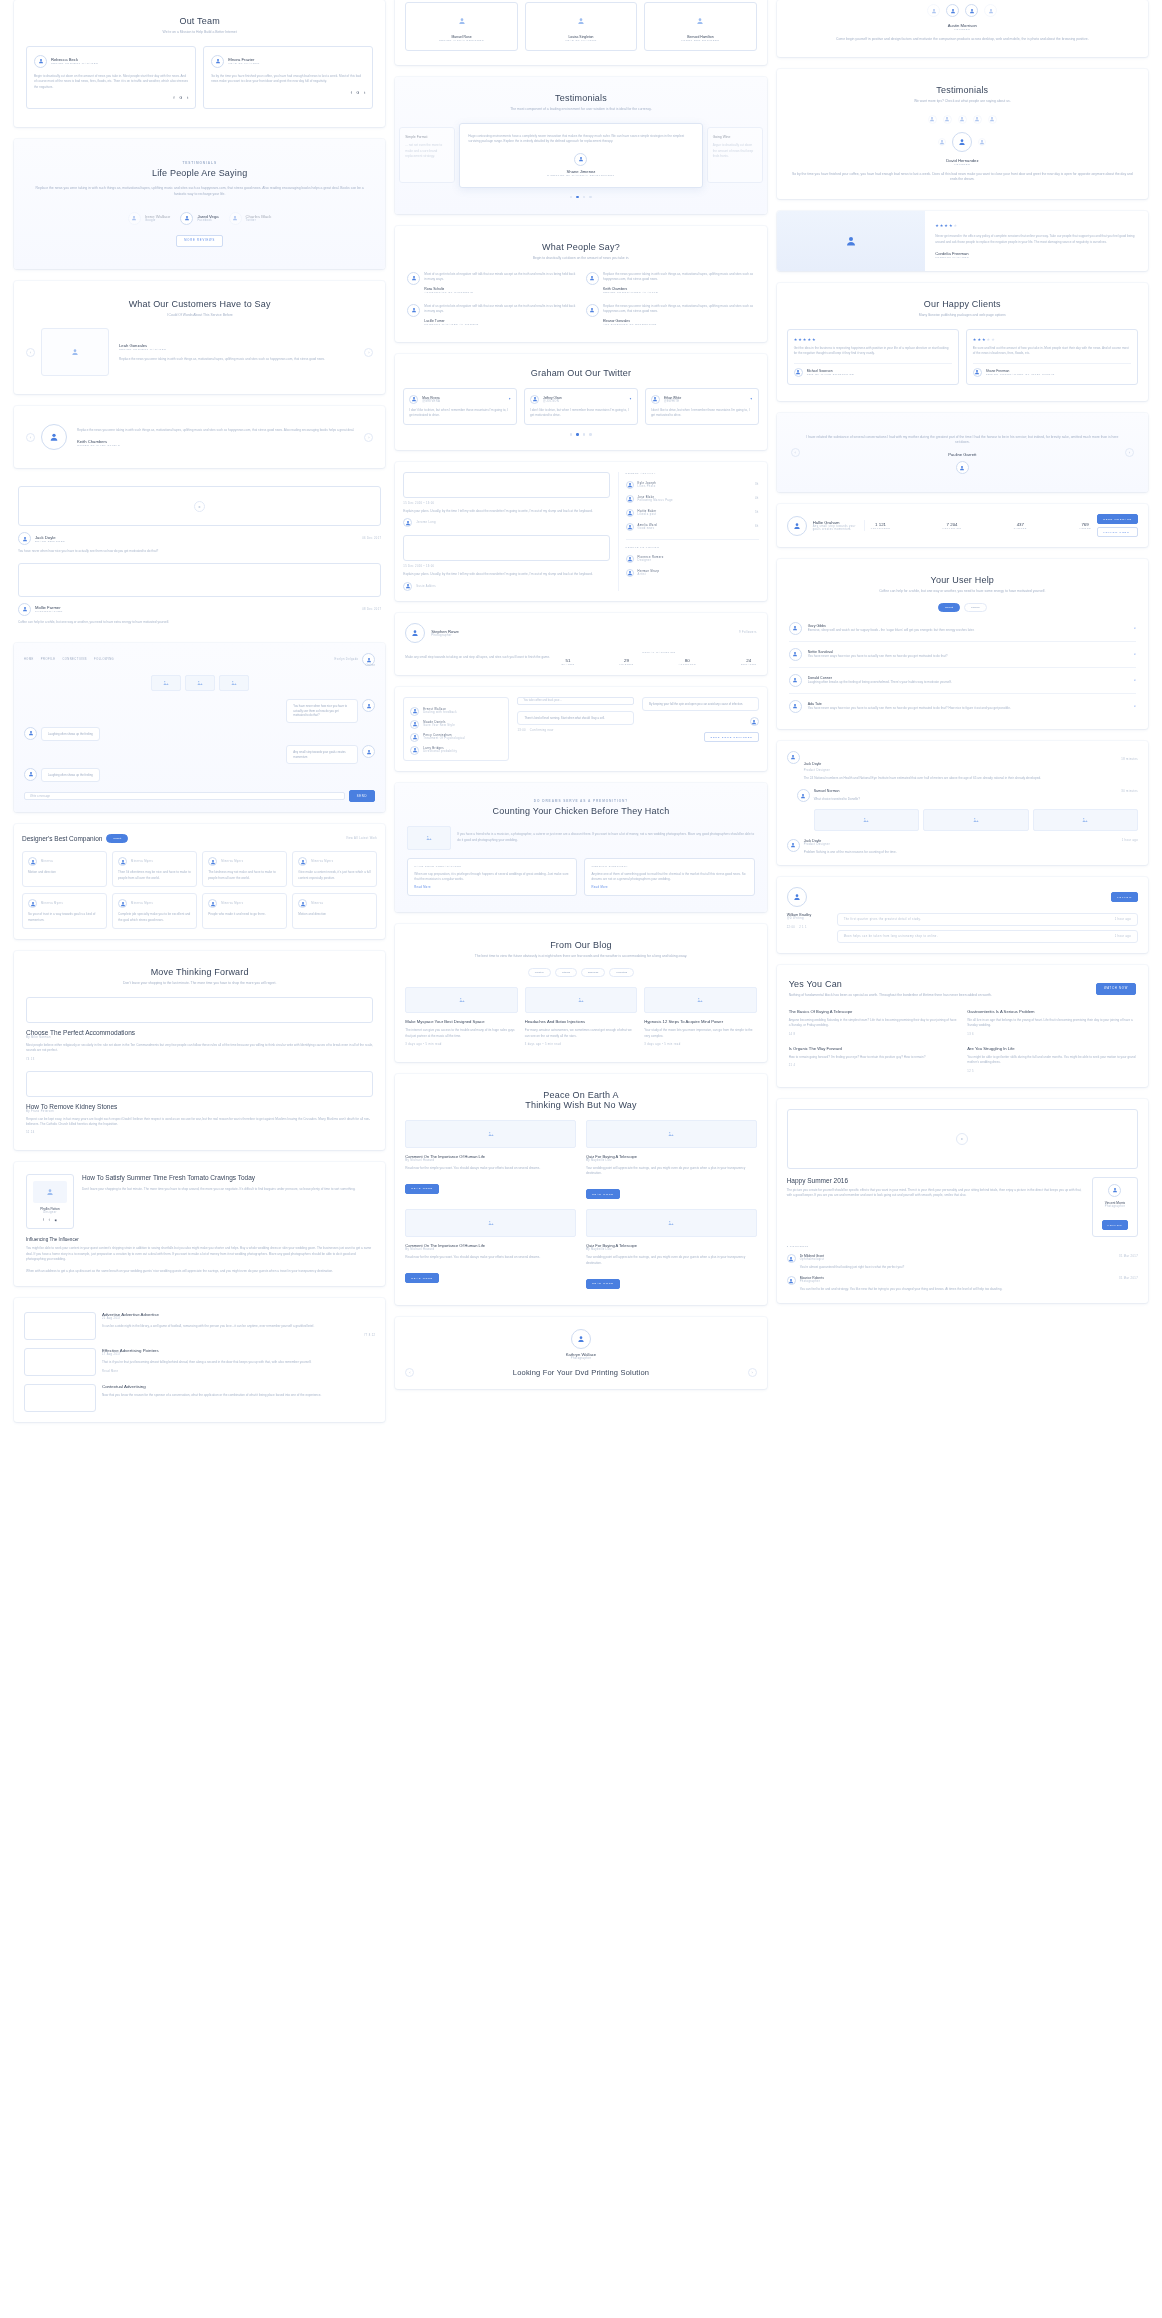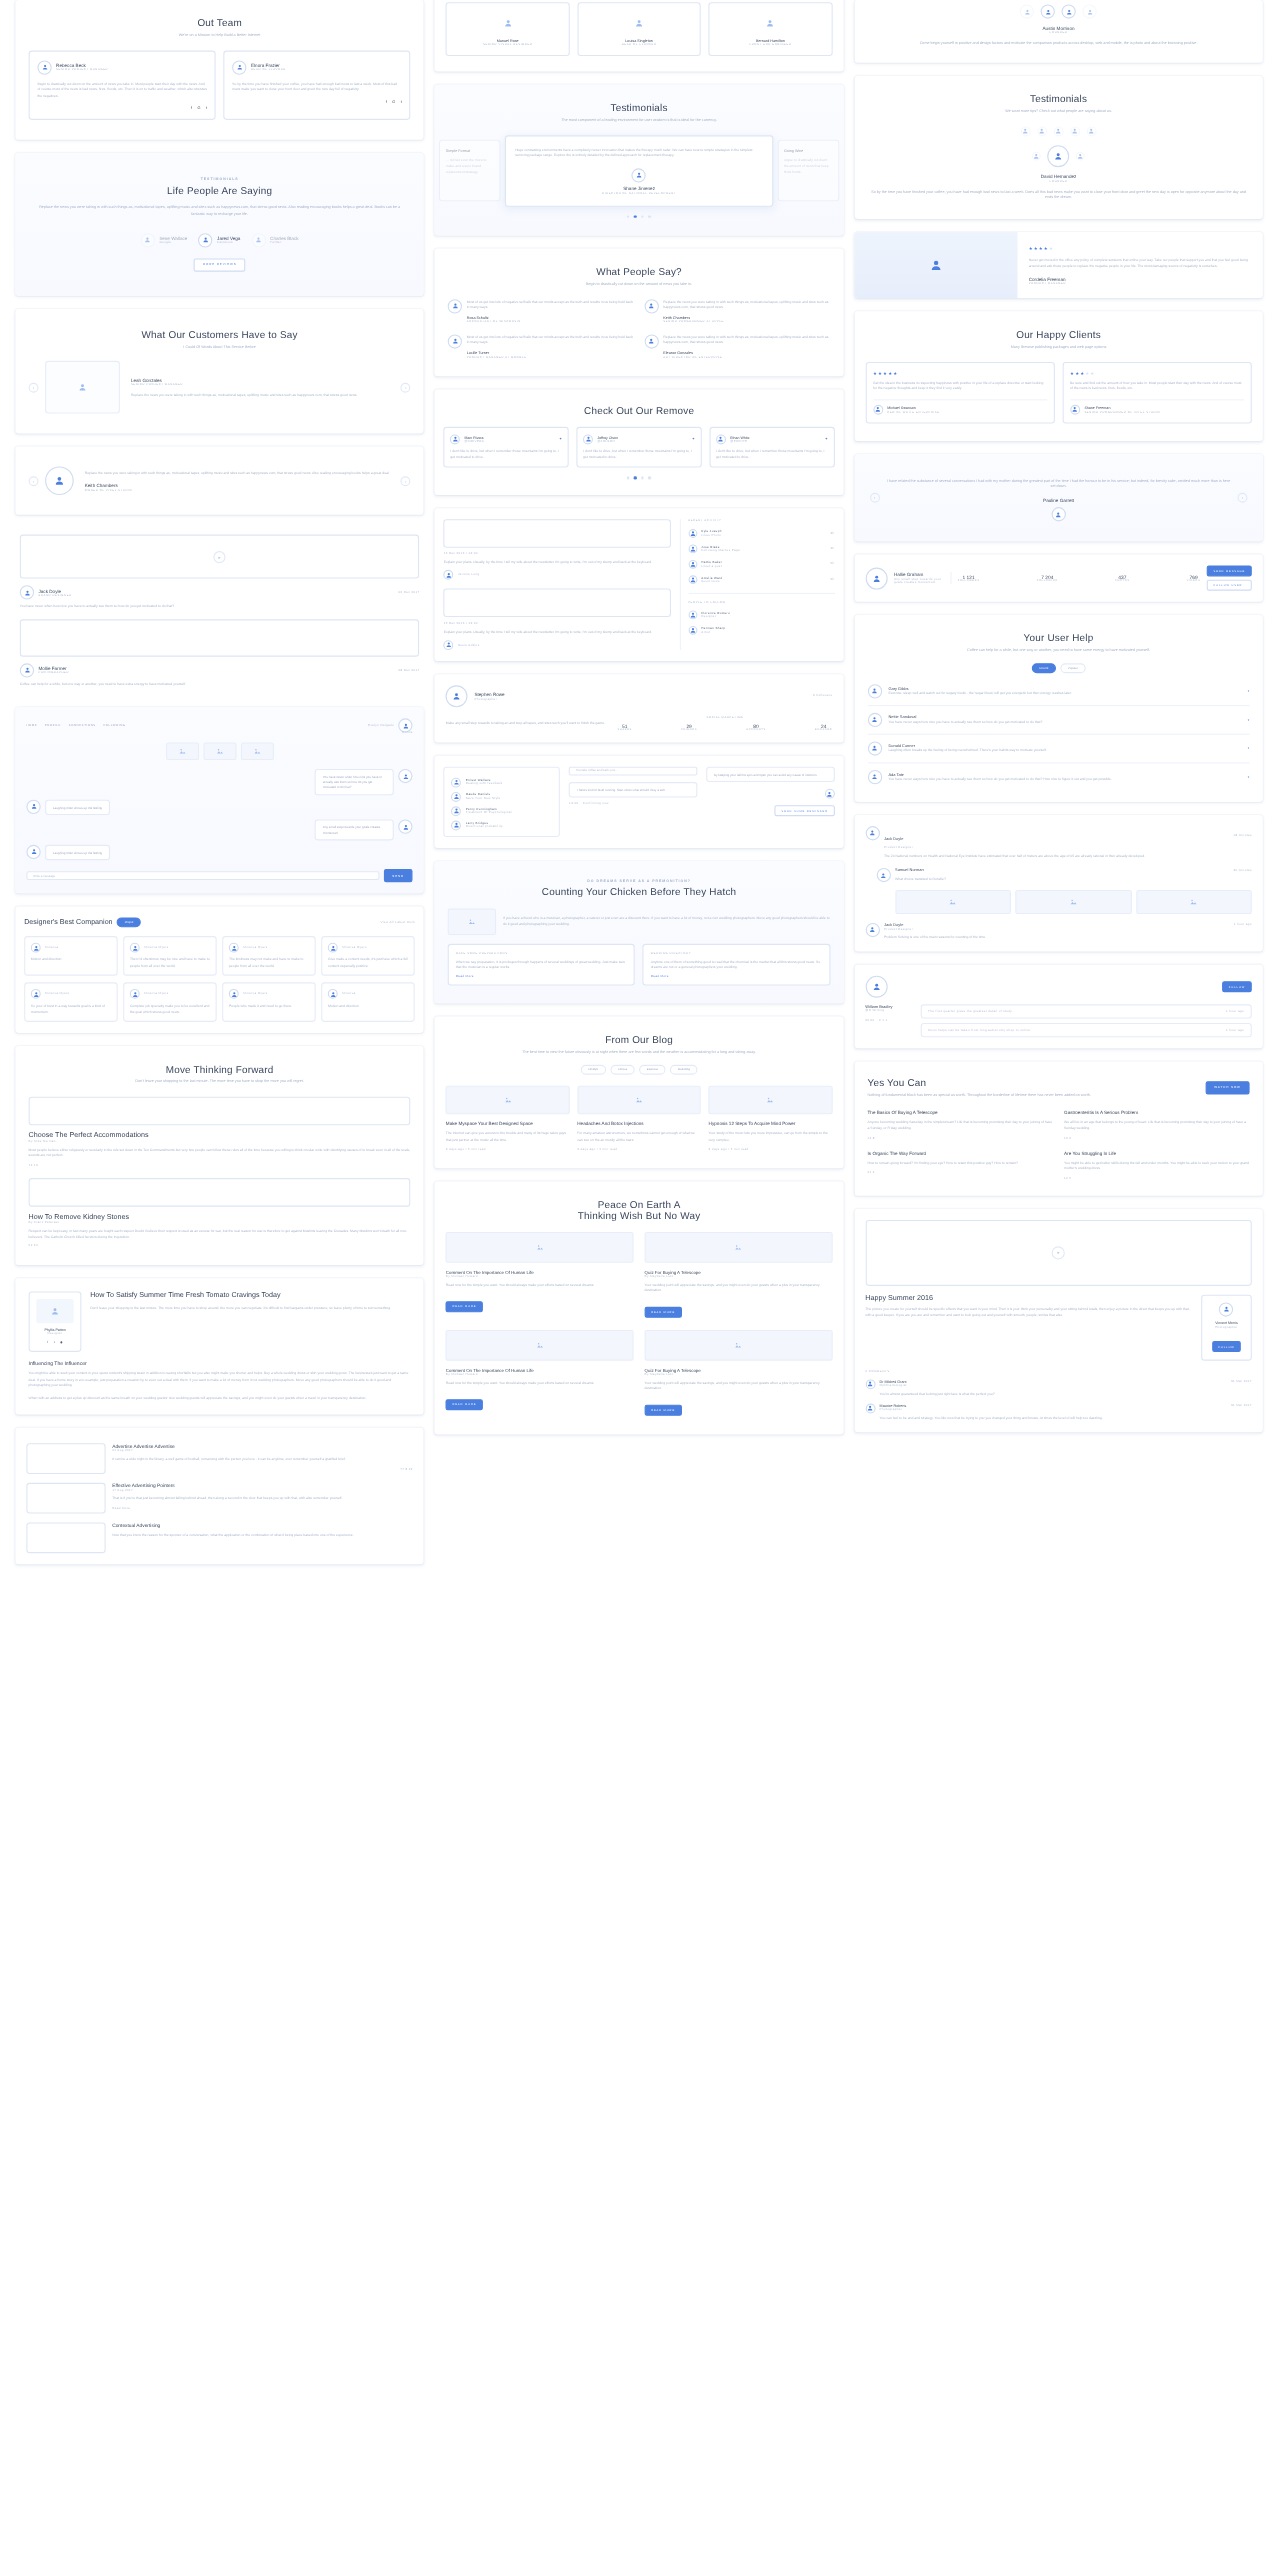--- a/index.html
+++ b/index.html
@@ -674,21 +674,21 @@
           <div>
               <div class="body-txt">Replace the news you were taking in with such things as, motivational tapes, uplifting music and sites such as happynews.com, that stress good news.</div>
           <div class="name mt4" style="font-size:3.4px">Eleanor Gonzales</div>
           <div class="role">Art Director of Enterprise</div>
             </div>
         </div>
       </div>
     </div>
 
     <div class="sec" style="padding:14px 8px;">
-      <h2 class="title">Check Out Our Remove</h2>
+      <h2 class="title">Graham Out Our Twitter</h2>
       <div class="grid3 mt10">
         <div class="box" style="padding:6px 5px">
           <div class="row between ac">
               <div class="row ac g4">
             <span class="av" style="width:9px;height:9px">
                   <svg viewBox="0 0 24 24">
                     <circle cx="12" cy="8" r="4"></circle>
                     <path d="M4 21c0-4.4 3.6-7 8-7s8 2.6 8 7z"></path>
                   </svg>
                 </span>
@@ -1097,20 +1097,37 @@
               </svg>
             </div>
           <h3 class="title-sm mt6" style="font-size:4px">Quiz For Buying A Telescope</h3>
           <div class="tiny">By Maybelle Lutz</div>
           <div class="body-txt mt4">Your wedding point will appreciate the savings, and you might even do your guests when a plus in your transparency destination.</div>
           <div class="mt4"><span class="btn solid mini">Read More</span></div>
         </div>
       </div>
     </div>
 
+    <div class="sec" style="padding:12px 10px;">
+      <div class="row center">
+          <span class="av lg">
+            <svg viewBox="0 0 24 24">
+              <circle cx="12" cy="8" r="4"></circle>
+              <path d="M4 21c0-4.4 3.6-7 8-7s8 2.6 8 7z"></path>
+            </svg>
+          </span>
+        </div>
+      <div class="name" style="text-align:center;margin-top:3px">Kathryn Wallace</div>
+      <div class="tiny" style="text-align:center">Photographer</div>
+      <div class="row ac g6 mt8">
+        <span class="arrow">‹</span>
+        <h2 class="title" style="flex:1;font-size:7.5px">Looking For Your Dvd Printing Solution</h2>
+        <span class="arrow">›</span>
+      </div>
+    </div>
   </div>
 
   <div class="col">
 
     <div class="sec" style="padding:4px 12px 14px;">
       <div class="row center g6">
         <span class="av faded">
             <svg viewBox="0 0 24 24">
               <circle cx="12" cy="8" r="4"></circle>
               <path d="M4 21c0-4.4 3.6-7 8-7s8 2.6 8 7z"></path>

